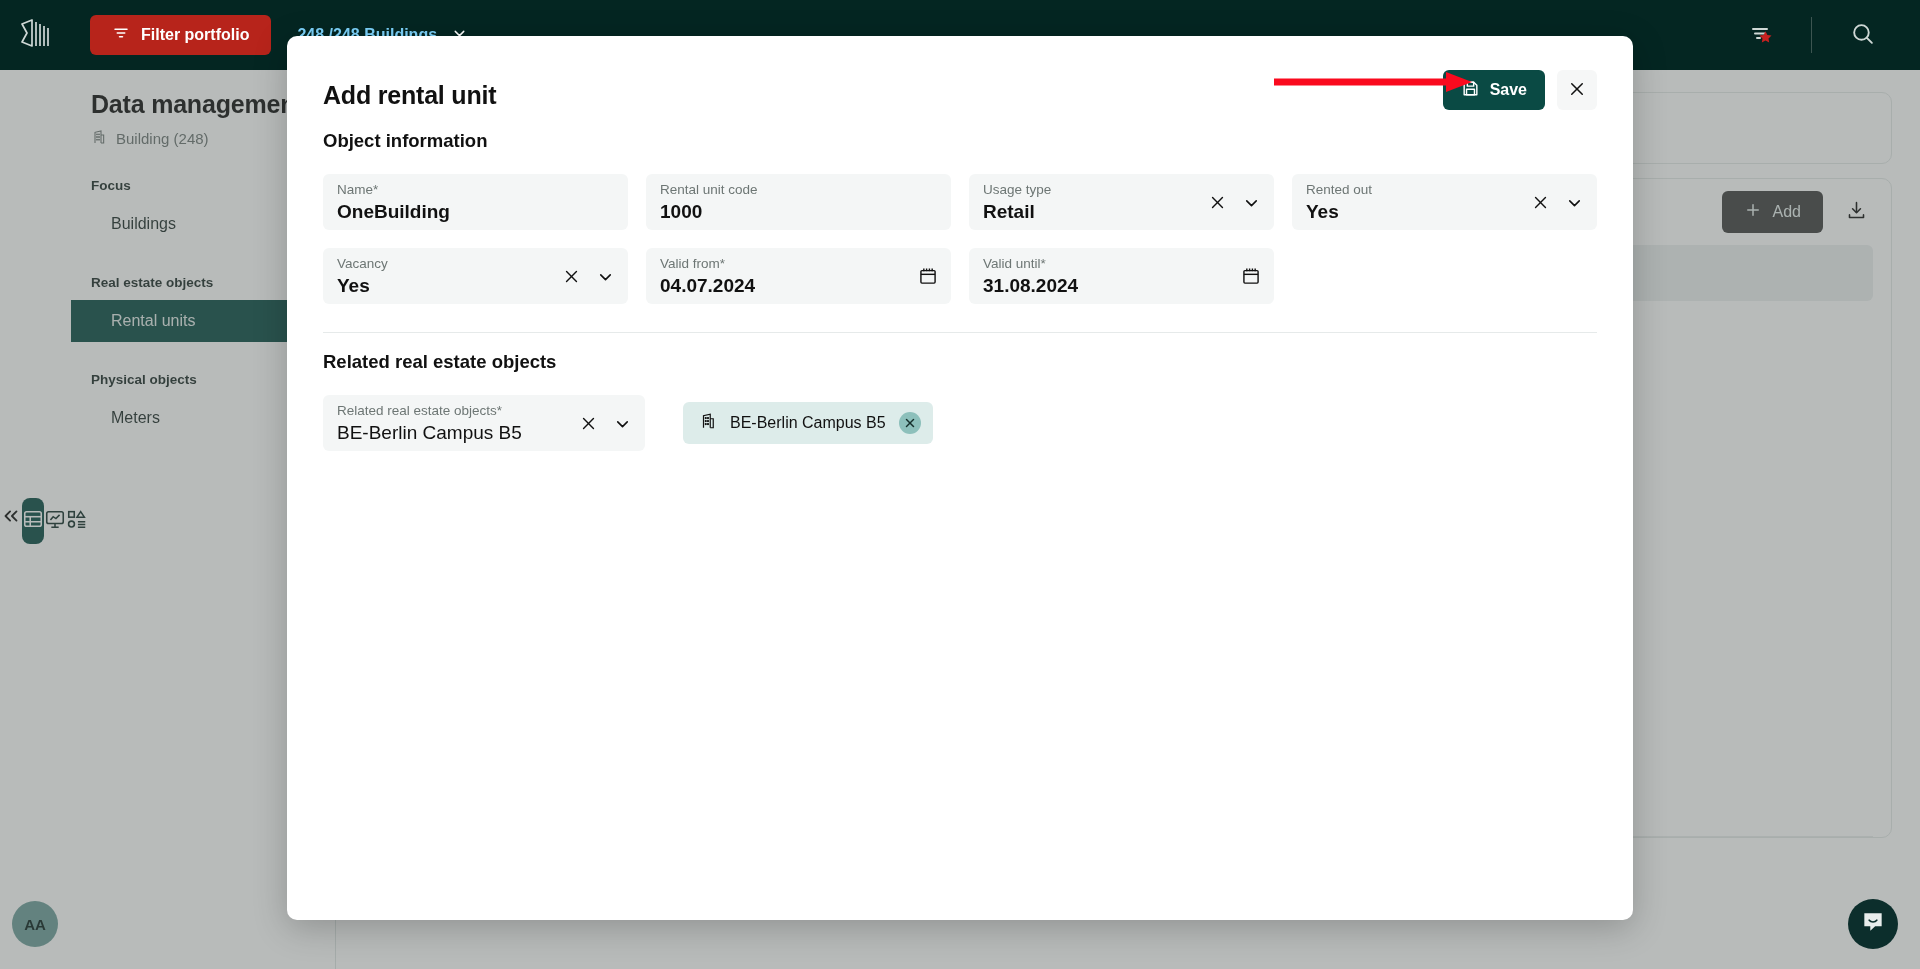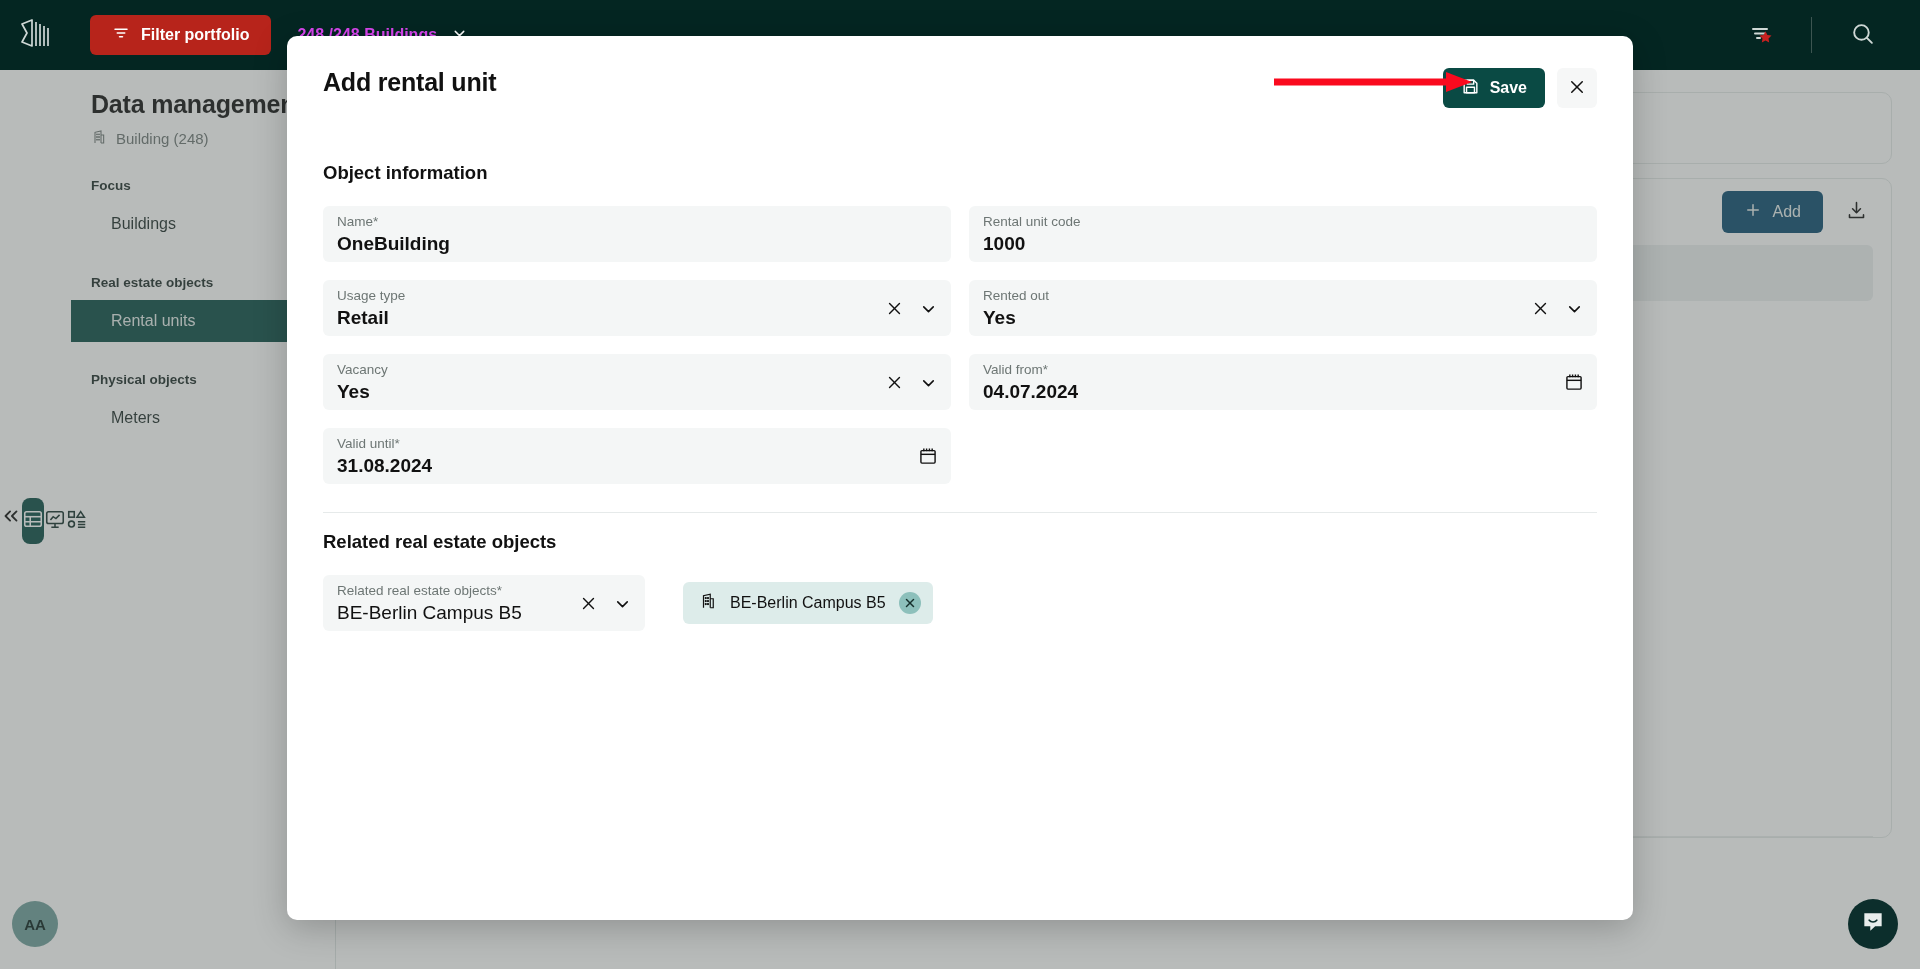--- a/index.html
+++ b/index.html
@@ -36,21 +36,21 @@
     color: #ffffff;
     border: none; border-radius: 6px;
     display: flex; align-items: center; gap: 11px;
     padding: 0 22px;
     font-size: 16px; font-weight: bold;
     cursor: pointer;
     font-family: "Liberation Sans", sans-serif;
   }
   .bld-count {
     margin-left: 26px;
-    color: #d946ef;
+    color: #7dd3fc;
     font-size: 16px; font-weight: bold;
     display: flex; align-items: center; gap: 14px;
     cursor: pointer;
   }
   .topbar-right {
     margin-left: auto;
     display: flex; align-items: center; gap: 0px;
     padding-right: 30px;
   }
   .tb-icon-btn {
@@ -130,21 +130,21 @@
   }
   .card {
     background: #ffffff; border: 1px solid #e3e8e7; border-radius: 10px;
   }
   .card-top { height: 72px; margin-bottom: 14px; }
   .toolbar-row {
     display: flex; align-items: center; justify-content: flex-end;
     gap: 16px; height: 66px; padding: 0 18px;
   }
   .add-btn {
-    background: #0c4a6e; color: #e7efee; border: none; border-radius: 6px;
+    background: #404040; color: #e7efee; border: none; border-radius: 6px;
     height: 42px; padding: 0 22px;
     display: flex; align-items: center; gap: 11px;
     font-size: 16px; cursor: pointer;
     font-family: "Liberation Sans", sans-serif;
   }
   .dl-btn {
     width: 34px; height: 34px;
     display: flex; align-items: center; justify-content: center;
     cursor: pointer; color: #111;
   }
@@ -176,24 +176,23 @@
     position: absolute;
     left: 287px; top: 36px;
     width: 1346px; height: 884px;
     background: #ffffff;
     border-radius: 10px;
     z-index: 30;
     box-shadow: 0 8px 34px rgba(0,0,0,0.22);
     padding: 0 18px;
   }
   .modal-header {
-    display: flex; align-items: flex-start;
+    display: flex; align-items: flex-end;
     height: 74px;
-    padding: 0 18px 0 18px;
-    margin-top: 32px;
+    padding: 8px 18px 0 18px;
   }
   .modal-title {
     font-size: 25px; font-weight: bold; color: #111;
     letter-spacing: -0.2px;
   }
   .modal-actions { margin-left: auto; display: flex; align-items: center; gap: 12px; }
   .save-btn {
     background: #0a4a44; color: #ffffff; border: none; border-radius: 6px;
     height: 40px; padding: 0 18px;
     display: flex; align-items: center; gap: 10px;
@@ -206,21 +205,21 @@
     display: flex; align-items: center; justify-content: center;
     cursor: pointer; color: #111;
   }
 
   .section-title {
     font-size: 18.5px; font-weight: bold; color: #111;
     padding: 20px 18px 0 18px;
   }
   .fields-grid {
     display: grid;
-    grid-template-columns: repeat(2, 1fr);
+    grid-template-columns: repeat(4, 1fr);
     gap: 18px;
     padding: 22px 18px 0 18px;
   }
   .field {
     background: #f4f6f6;
     border-radius: 6px;
     height: 56px;
     position: relative;
     padding: 8px 14px 0 14px;
     cursor: text;

